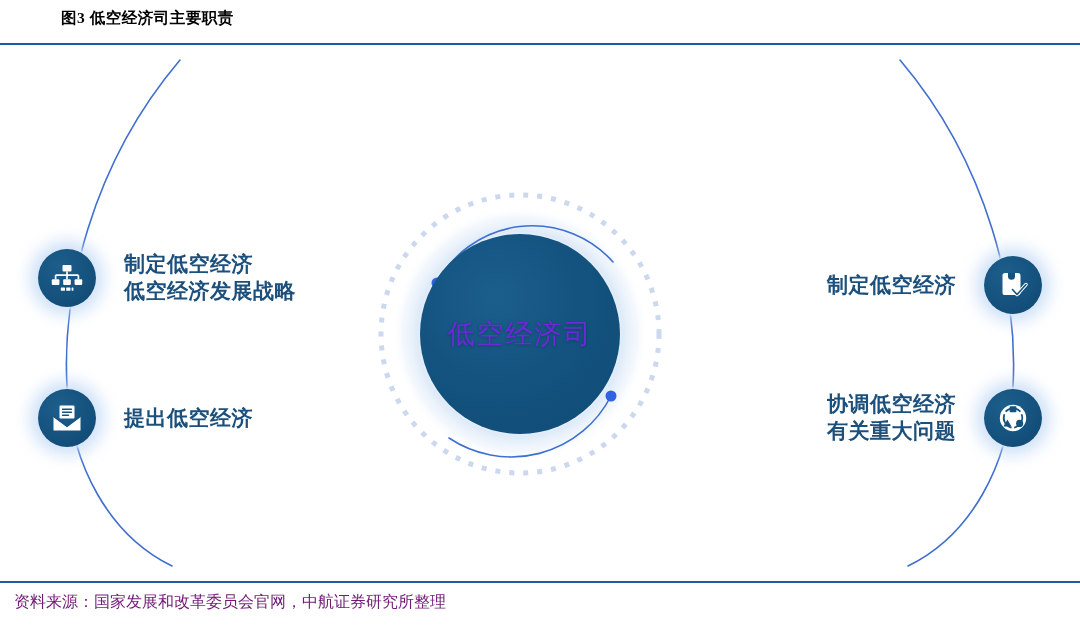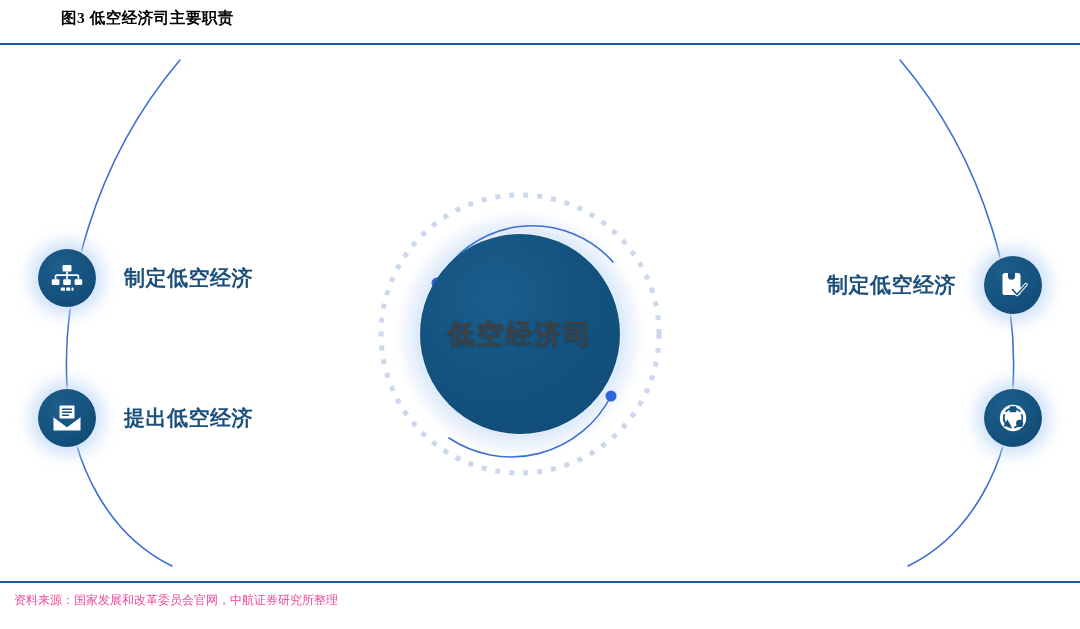--- a/index.html
+++ b/index.html
@@ -44,22 +44,22 @@
     top: 581px;
     width: 1080px;
     height: 2px;
     background: #1f5aa6;
   }
   #source-note {
     position: absolute;
     left: 14px;
     top: 592px;
     font-family: "Liberation Serif", "DejaVu Serif", serif;
-    font-size: 12px;
-    color: #ec4899;
+    font-size: 16px;
+    color: #701a75;
     white-space: nowrap;
   }
 
   
   #diagram {
     position: absolute;
     left: 0;
     top: 46px;
     width: 1080px;
     height: 534px;
@@ -91,23 +91,23 @@
   }
   #center-label {
     position: absolute;
     left: 0;
     top: 0;
     width: 200px;
     height: 200px;
     display: flex;
     align-items: center;
     justify-content: center;
-    color: #404040;
+    color: #6d28d9;
     font-size: 27px;
-    font-weight: bold;
+    font-weight: normal;
     letter-spacing: 2px;
     text-shadow: 0 1px 3px rgba(0,0,0,0.25);
   }
 
   
   .branch {
     position: absolute;
     display: flex;
     align-items: center;
   }
@@ -192,20 +192,21 @@
         <rect x="1.8" y="18.2" width="7.6" height="5.8" rx="1" fill="#ffffff"></rect>
         <rect x="13.2" y="18.2" width="7.6" height="5.8" rx="1" fill="#ffffff"></rect>
         <rect x="24.6" y="18.2" width="7.6" height="5.8" rx="1" fill="#ffffff"></rect>
         <rect x="10.8" y="26.4" width="4.2" height="3.4" rx="0.6" fill="#ffffff"></rect>
         <rect x="16.2" y="26.4" width="4.2" height="3.4" rx="0.6" fill="#ffffff"></rect>
         <rect x="21.6" y="26.4" width="1.8" height="3.4" rx="0.6" fill="#ffffff"></rect>
       </svg>
     </div>
     <div class="branch-text">
       <div>制定低空经济</div>
+      <div>低空经济发展战略</div>
     </div>
   </div>
 
   <div id="branch-bl" class="branch left">
     <div class="branch-icon">
       <svg width="34" height="34" viewBox="0 0 34 34" xmlns="http://www.w3.org/2000/svg">
         <rect x="9.5" y="4.5" width="15" height="13" rx="1.2" fill="#ffffff"></rect>
         <path d="M12.6 8.2 H21.4 M12.6 11.2 H21.4 M12.6 14.2 H18.4" stroke="#15527e" stroke-width="1.6" stroke-linecap="round"></path>
         <path d="M3.5 15.5 L17 25.5 L30.5 15.5 L30.5 29.5 L3.5 29.5 Z" fill="#ffffff"></path>
         <path d="M3.5 15.5 L17 25.5 L30.5 15.5" fill="none" stroke="#15527e" stroke-width="1.2"></path>
@@ -235,18 +236,22 @@
       <svg width="34" height="34" viewBox="0 0 34 34" xmlns="http://www.w3.org/2000/svg">
         <circle cx="17" cy="17" r="13.2" fill="#ffffff"></circle>
         <path d="M9.6 10.6 A10 10 0 0 1 24.4 10.6" fill="none" stroke="#15527e" stroke-width="1.7"></path>
         <path d="M25.6 13.2 A10 10 0 0 1 18.2 26.6" fill="none" stroke="#15527e" stroke-width="1.7"></path>
         <path d="M15.6 26.6 A10 10 0 0 1 8.4 13.2" fill="none" stroke="#15527e" stroke-width="1.7"></path>
         <rect x="13.6" y="5.2" width="6.8" height="6.1" rx="0.8" fill="#15527e"></rect>
         <path d="M11.4 18.6 L15.4 25.4 L7.4 25.4 Z" fill="#15527e"></path>
         <circle cx="23.6" cy="22.4" r="3.6" fill="#15527e"></circle>
       </svg>
     </div>
+    <div class="branch-text">
+      <div>协调低空经济</div>
+      <div>有关重大问题</div>
+    </div>
   </div>
 
 </div>
 
 <div id="footer-rule"></div>
 <div id="source-note">资料来源：国家发展和改革委员会官网，中航证券研究所整理</div>
 
 </body></html>

